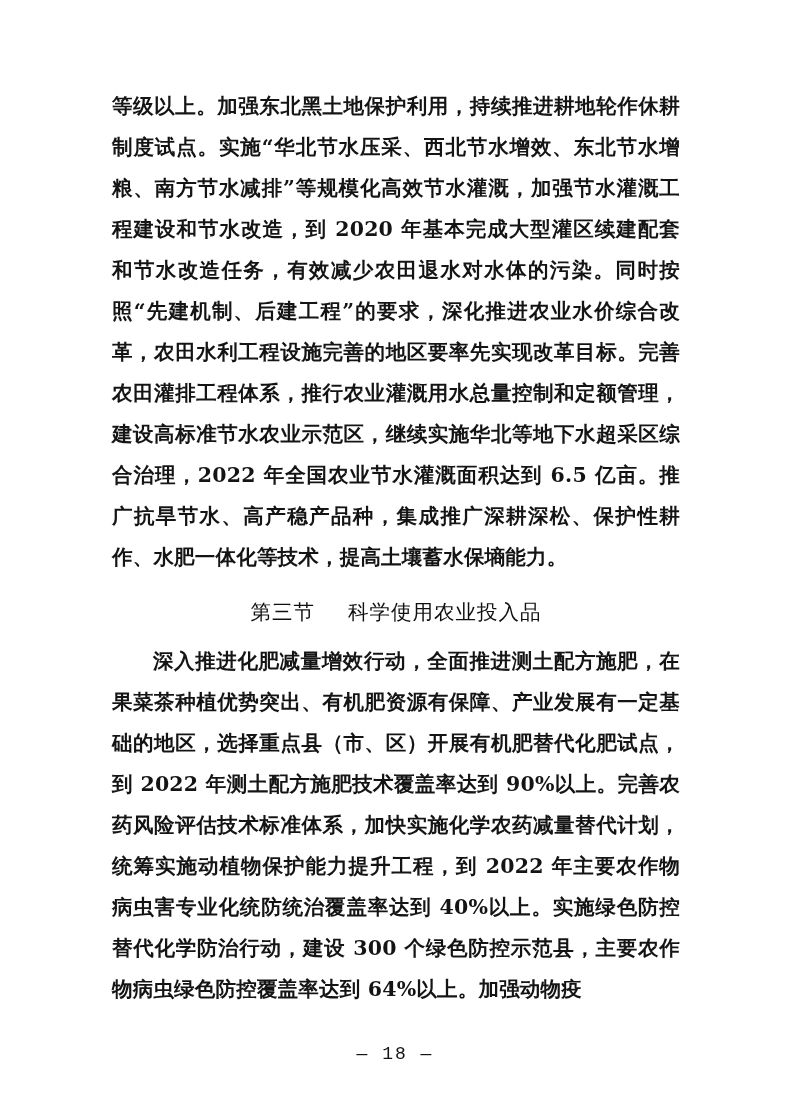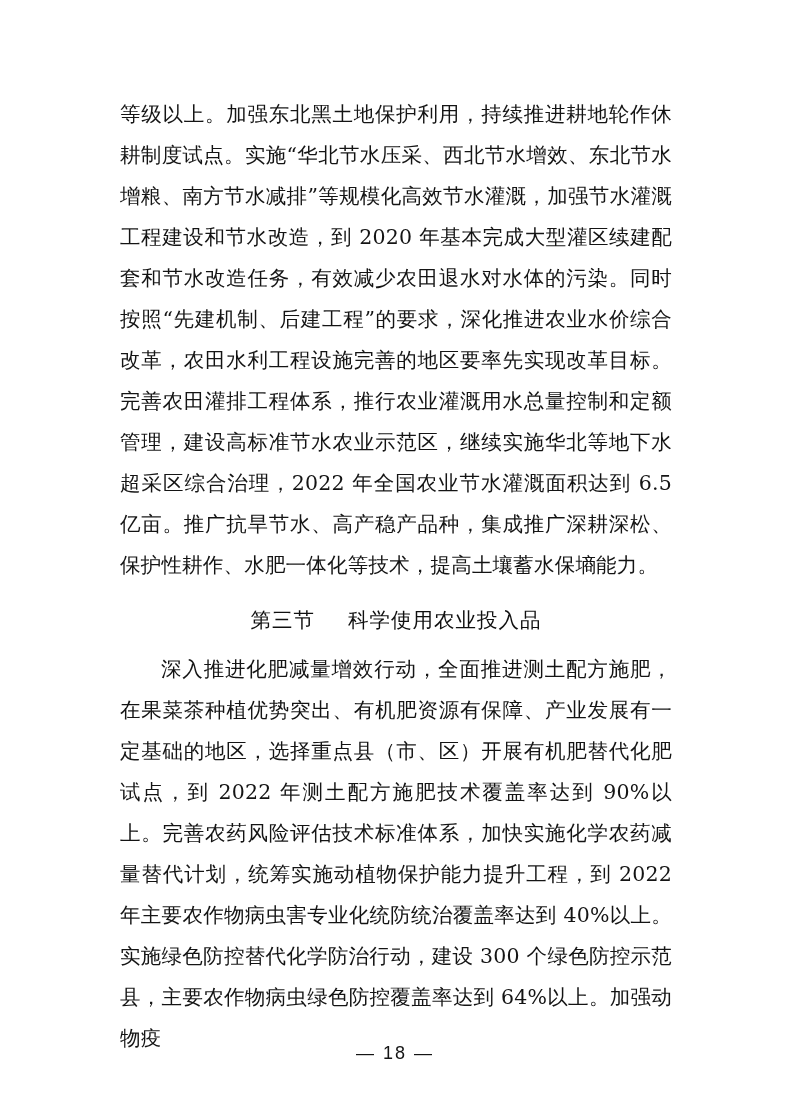--- a/index.html
+++ b/index.html
@@ -22,22 +22,23 @@
     left: 112px;
     top: 86px;
     width: 568px;
   }
   .para {
     font-size: 20.5px;
     line-height: 41px;
     letter-spacing: 0.2px;
     text-align: justify;
     text-justify: inter-ideograph;
-    margin: 8px;
+    margin: 0;
     color: #141414;
+    font-weight: bold;
   }
   .para.indent {
     text-indent: 2em;
   }
   .section-title {
     font-size: 20.5px;
     line-height: 41px;
     font-weight: normal;
     text-align: center;
     margin: 14px 0 8px 0;
@@ -48,21 +49,21 @@
     display: inline-block;
     width: 1.6em;
   }
   .footer {
     position: absolute;
     left: 0;
     right: 0;
     bottom: 52px;
     text-align: center;
     font-size: 18px;
-    font-family: Liberation Sans, sans-serif;
+    font-family: Liberation Mono, monospace;
     color: #141414;
     letter-spacing: 2px;
   }
 </style>
 </head>
 <body>
 
 <div class="page">
   <div class="content">
 

